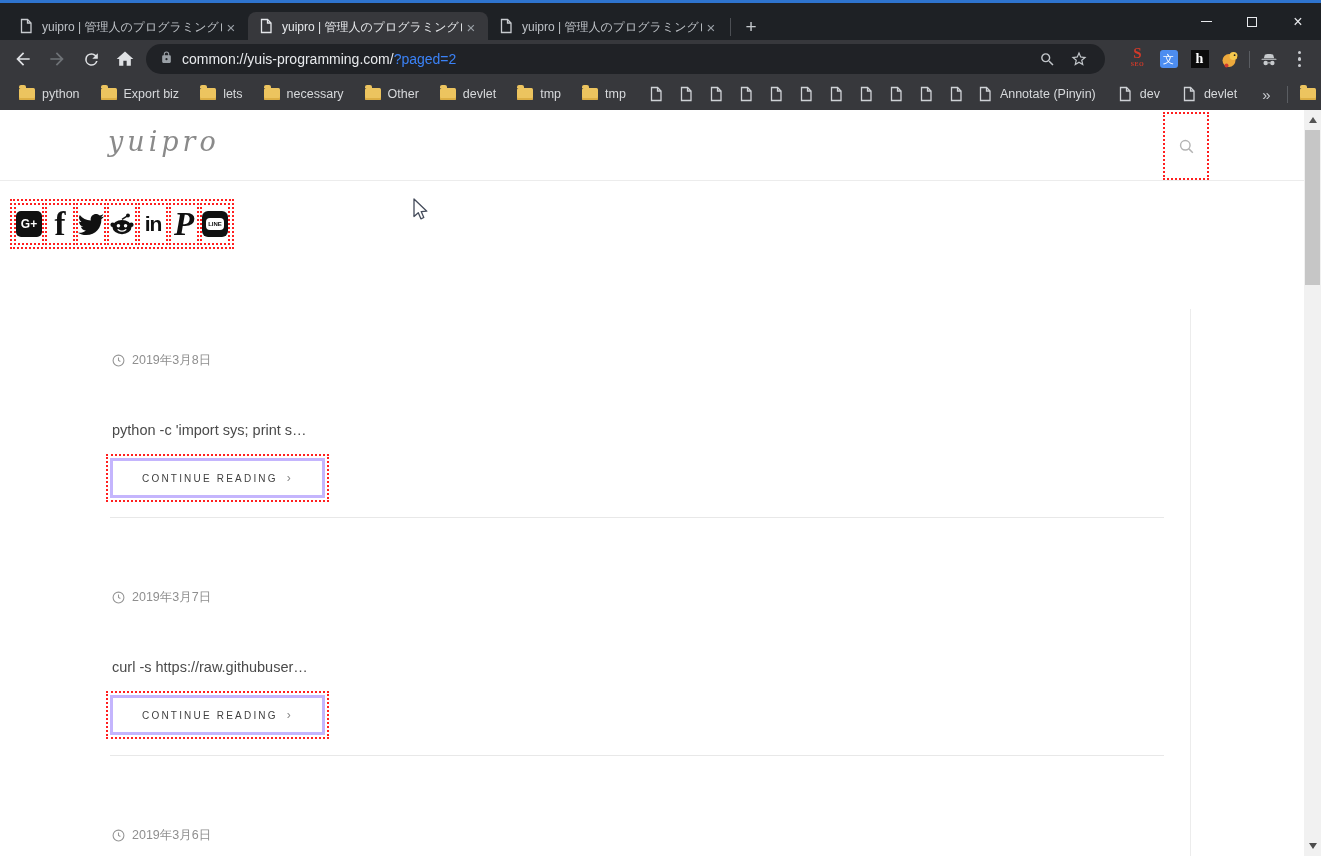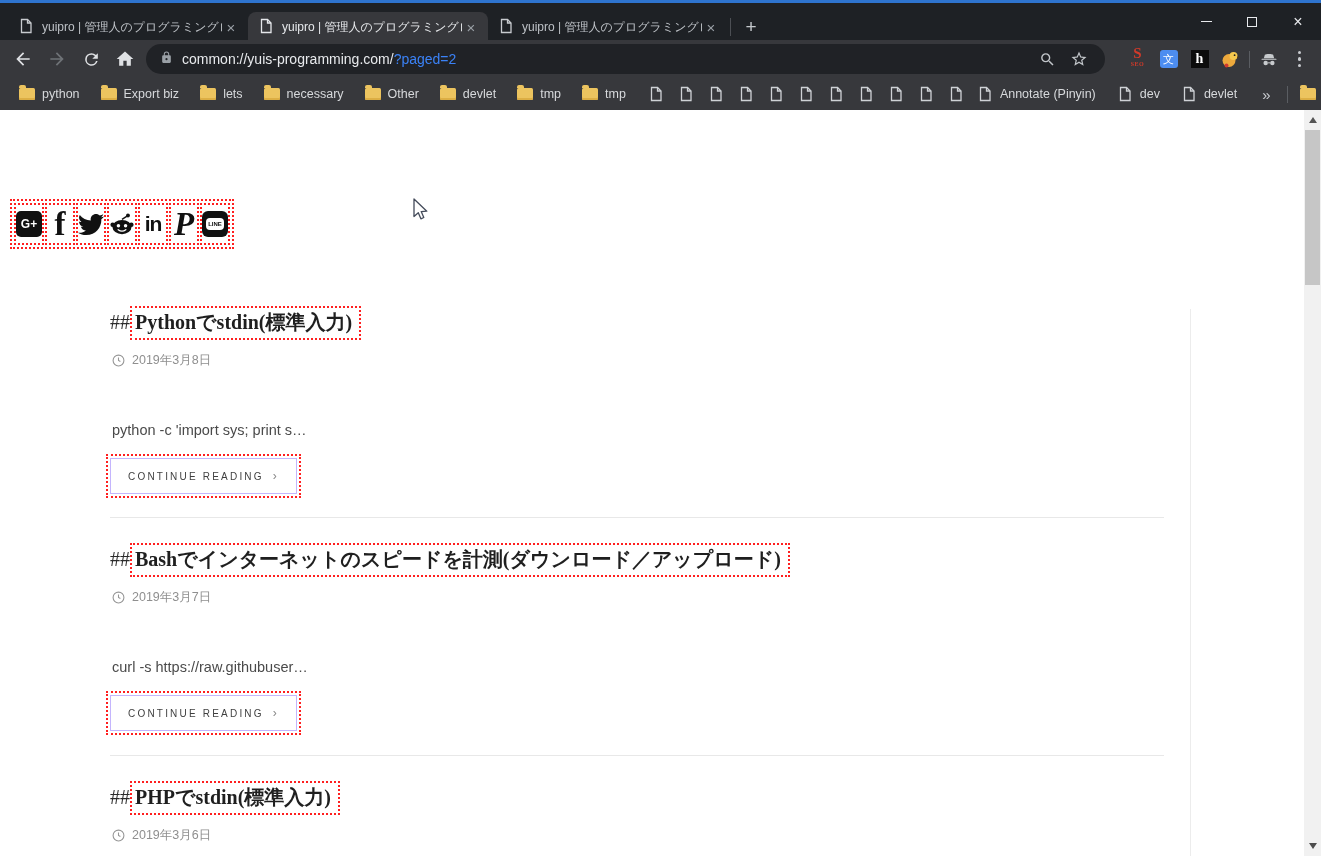--- a/index.html
+++ b/index.html
@@ -78,21 +78,21 @@
   .vline { position:absolute; left:1190px; top:199px; bottom:0; width:1px; background:#ececec; }
   .divider { position:absolute; left:110px; width:1054px; height:1px; background:#e8e8e8; }
 
   .post { position:absolute; left:110px; width:1054px; }
   .titlerow { position:absolute; top:0; left:0; white-space:nowrap; font-family:"Liberation Serif","DejaVu Serif",serif; font-size:20px; }
   .hash { color:#2b2b2b; }
   .titlelink { display:inline-block; border:2px dotted #ff1f1f; padding:1px 7px 2px 3px; font-weight:bold; color:#1f1f1f; }
   .daterow { position:absolute; top:46px; left:2px; display:flex; align-items:center; color:#8f8f8f; font-size:12.5px; }
   .daterow svg { margin-right:7px; }
   .excerpt { position:absolute; top:116px; left:2px; font-size:14.5px; color:#4a4a4a; }
-  .morebtn { position:absolute; top:152px; left:0; border:1px solid #c4b5fd; background:#fff; padding:10px 17px;
+  .morebtn { position:absolute; top:152px; left:0; border:3px solid #c4b5fd; background:#fff; padding:10px 29px;
              font-size:10px; letter-spacing:2.2px; color:#3f3f3f; outline:2px dotted #ff1f1f; outline-offset:2px; white-space:nowrap; }
   .morebtn .mchev { color:#8a8a8a; margin-left:9px; font-size:12px; }
 
   
   .scrollbar { position:absolute; right:0; top:0; width:17px; height:746px; background:#f1f1f1; }
   .sb-thumb { position:absolute; left:1px; right:1px; top:20px; height:155px; background:#c6c6c6; }
   .sb-arrow { position:absolute; left:0; width:17px; height:16px; display:flex; align-items:center; justify-content:center; }
   .tri-up { width:0; height:0; border-left:4.5px solid transparent; border-right:4.5px solid transparent; border-bottom:6px solid #555; }
   .tri-down { width:0; height:0; border-left:4.5px solid transparent; border-right:4.5px solid transparent; border-top:6px solid #4d4d4d; }
 
@@ -356,20 +356,29 @@
       <span class="bksep"></span>
       <div class="bkitem">
         <span class="folder"></span>
 
       </div>
     </div>
   </div>
 
   <div class="page">
 
+    <div class="siteheader">
+      <div class="logo">yuipro</div>
+      <div class="searchlink">
+        <svg width="19" height="19" viewBox="0 0 24 24" fill="none" stroke="#b3b3b3" stroke-width="1.8">
+            <circle cx="10.5" cy="10.5" r="6"></circle>
+            <path d="M15 15l5 5"></path>
+          </svg>
+      </div>
+    </div>
 
     <div class="socialbar">
       <span class="soc">
           <span class="soc-gplus">G+</span>
         </span>
       <span class="soc">
           <span class="soc-f">f</span>
         </span>
       <span class="soc">
         <svg width="27" height="27" viewBox="0 0 24 24" fill="#111">
@@ -399,49 +408,46 @@
       <span class="soc">
           <span class="soc-line">
             <b>LINE</b>
           </span>
         </span>
     </div>
 
     <div class="vline"></div>
 
     <div class="post" style="top:196px; height:186px;">
-      <div class="titlerow"><span class="hash">##</span><a class="titlelink">Pythonでstdin(標準入力)</a></div>
       <div class="daterow">
         <svg width="13" height="13" viewBox="0 0 24 24" fill="none" stroke="#969696" stroke-width="2">
             <circle cx="12" cy="12" r="10"></circle>
             <path d="M12 6.5V12l3.5 2"></path>
           </svg>
         <span>2019年3月8日</span>
       </div>
       <div class="excerpt">python -c 'import sys; print s…</div>
       <a class="morebtn"><span>CONTINUE READING</span><span class="mchev">›</span></a>
     </div>
     <div class="divider" style="top:407px;"></div>
 
     <div class="post" style="top:433px; height:186px;">
-      <div class="titlerow"><span class="hash">##</span><a class="titlelink">Bashでインターネットのスピードを計測(ダウンロード／アップロード)</a></div>
       <div class="daterow">
         <svg width="13" height="13" viewBox="0 0 24 24" fill="none" stroke="#969696" stroke-width="2">
             <circle cx="12" cy="12" r="10"></circle>
             <path d="M12 6.5V12l3.5 2"></path>
           </svg>
         <span>2019年3月7日</span>
       </div>
       <div class="excerpt">curl -s https://raw.githubuser…</div>
       <a class="morebtn"><span>CONTINUE READING</span><span class="mchev">›</span></a>
     </div>
     <div class="divider" style="top:645px;"></div>
 
     <div class="post" style="top:671px; height:75px;">
-      <div class="titlerow"><span class="hash">##</span><a class="titlelink">PHPでstdin(標準入力)</a></div>
       <div class="daterow">
         <svg width="13" height="13" viewBox="0 0 24 24" fill="none" stroke="#969696" stroke-width="2">
             <circle cx="12" cy="12" r="10"></circle>
             <path d="M12 6.5V12l3.5 2"></path>
           </svg>
         <span>2019年3月6日</span>
       </div>
     </div>
 
     <div class="scrollbar">

